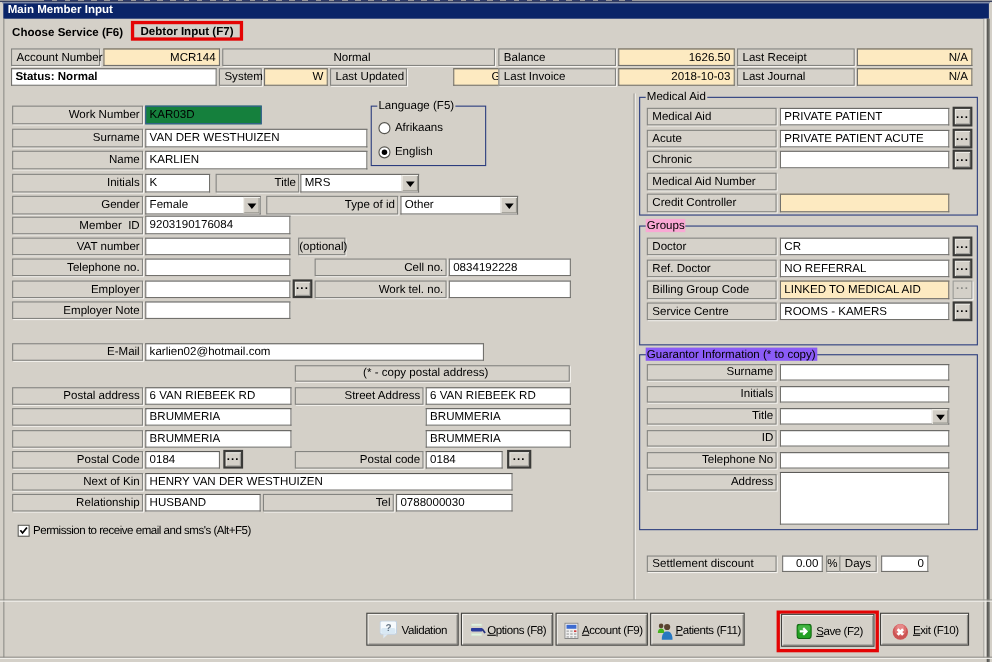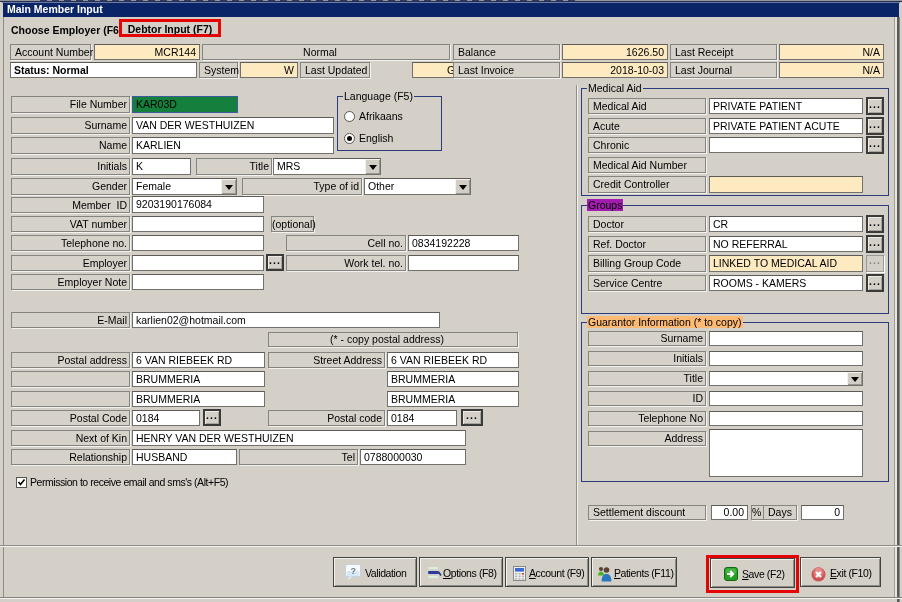--- a/index.html
+++ b/index.html
@@ -38,21 +38,21 @@
 <div class="abs" style="left:0;top:0;width:902px;height:1px;background:#96969a;"></div>
 <div class="abs" style="left:40px;top:0;width:540px;height:1px;background:repeating-linear-gradient(90deg,#2e3a66 0 7px,#96969a 7px 12px);"></div>
 <div class="abs" style="left:0;top:1px;width:902px;height:1px;background:#273156;"></div>
 
 <div class="abs" style="left:0;top:2px;width:902px;height:600px;background:#d4d0c8;"></div>
 
 <div class="abs" style="left:2px;top:2px;width:898px;height:1px;background:#6a7aa2;"></div>
 <div class="abs" style="left:3px;top:3px;width:896px;height:14px;background:#0a2468;"></div>
 <div class="abs" style="left:7px;top:3px;width:300px;height:13px;color:#fff;font-weight:bold;line-height:13px;">Main Member Input</div>
 
-<div class="abs" style="left:11px;top:24px;font-weight:bold;font-size:10.5px;line-height:13px;">Choose Employer (F6)</div>
+<div class="abs" style="left:11px;top:24px;font-weight:bold;font-size:10.5px;line-height:13px;">Choose Service (F6)</div>
 <div class="abs" style="left:119px;top:19px;width:102px;height:18px;border:3px solid #e40404;box-sizing:border-box;"></div>
 <div class="abs" style="left:122px;top:23px;width:96px;height:12px;font-weight:bold;font-size:10.5px;line-height:12px;text-align:center;">Debtor Input (F7)</div>
 
 <div class="lbl lblL" style="left:10px;top:44px;width:81px;height:16px;">Account Number</div>
 <div class="inp cream rt" style="left:94px;top:44px;width:106px;height:16px;">MCR144</div>
 <div class="lbl lblC" style="left:202px;top:44px;width:248px;height:16px;">Normal</div>
 <div class="lbl lblL" style="left:453px;top:44px;width:107px;height:16px;">Balance</div>
 <div class="inp cream rt" style="left:562px;top:44px;width:106px;height:16px;padding-left:36px;">1626.50</div>
 <div class="lbl lblL" style="left:670px;top:44px;width:107px;height:16px;">Last Receipt</div>
 <div class="inp cream rt" style="left:779px;top:44px;width:105px;height:16px;">N/A</div>
@@ -60,21 +60,21 @@
 <div class="inp" style="left:10px;top:62px;width:187px;height:16px;font-weight:bold;">Status: Normal</div>
 <div class="lbl lblL" style="left:199px;top:62px;width:39px;height:16px;">System</div>
 <div class="inp cream rt" style="left:240px;top:62px;width:58px;height:16px;">W</div>
 <div class="lbl lblL" style="left:300px;top:62px;width:70px;height:16px;">Last Updated</div>
 <div class="inp cream rt" style="left:372px;top:62px;width:78px;height:16px;margin-left:40px;">GOODX</div>
 <div class="lbl lblL" style="left:453px;top:62px;width:107px;height:16px;">Last Invoice</div>
 <div class="inp cream rt" style="left:562px;top:62px;width:106px;height:16px;">2018-10-03</div>
 <div class="lbl lblL" style="left:670px;top:62px;width:107px;height:16px;">Last Journal</div>
 <div class="inp cream rt" style="left:779px;top:62px;width:105px;height:16px;">N/A</div>
 
-<div class="lbl" style="left:11px;top:96px;width:119px;height:17px;line-height:15px;">File Number</div>
+<div class="lbl" style="left:11px;top:96px;width:119px;height:17px;line-height:15px;">Work Number</div>
 <div class="inp" style="left:132px;top:96px;width:106px;height:17px;background:#15803d;border:1px solid #3a5c99;line-height:15px;">KAR03D</div>
 
 <div class="lbl" style="left:11px;top:117px;width:119px;height:17px;line-height:15px;">Surname</div>
 <div class="inp" style="left:132px;top:117px;width:202px;height:17px;line-height:15px;">VAN DER WESTHUIZEN</div>
 
 <div class="lbl" style="left:11px;top:137px;width:119px;height:17px;line-height:15px;">Name</div>
 <div class="inp" style="left:132px;top:137px;width:202px;height:17px;line-height:15px;">KARLIEN</div>
 
 <div class="lbl" style="left:11px;top:158px;width:119px;height:17px;line-height:15px;">Initials</div>
 <div class="inp" style="left:132px;top:158px;width:59px;height:17px;line-height:15px;">K</div>
@@ -173,36 +173,36 @@
 <div class="inp" style="left:709px;top:118px;width:154px;height:16px;">PRIVATE PATIENT ACUTE</div>
 <div class="dots" style="left:866px;top:117px;width:18px;height:18px;line-height:10px;">...</div>
 <div class="lbl lblL" style="left:588px;top:137px;width:118px;height:16px;">Chronic</div>
 <div class="inp" style="left:709px;top:137px;width:154px;height:16px;"></div>
 <div class="dots" style="left:866px;top:136px;width:18px;height:18px;line-height:10px;">...</div>
 <div class="lbl lblL" style="left:588px;top:157px;width:118px;height:16px;">Medical Aid Number</div>
 <div class="lbl lblL" style="left:588px;top:176px;width:118px;height:17px;">Credit Controller</div>
 <div class="inp cream" style="left:709px;top:176px;width:154px;height:17px;"></div>
 
 <div class="fs" style="left:581px;top:205px;width:308px;height:109px;"></div>
-<div class="abs" style="left:587px;top:199px;background:#a21caf;padding:0 1px;line-height:12px;">Groups</div>
+<div class="abs" style="left:587px;top:199px;background:#f9a8d4;padding:0 1px;line-height:12px;">Groups</div>
 <div class="lbl lblL" style="left:588px;top:216px;width:118px;height:16px;">Doctor</div>
 <div class="inp" style="left:709px;top:216px;width:154px;height:16px;">CR</div>
 <div class="dots" style="left:866px;top:215px;width:18px;height:18px;line-height:10px;">...</div>
 <div class="lbl lblL" style="left:588px;top:236px;width:118px;height:16px;">Ref. Doctor</div>
 <div class="inp" style="left:709px;top:236px;width:154px;height:16px;">NO REFERRAL</div>
 <div class="dots" style="left:866px;top:235px;width:18px;height:18px;line-height:10px;">...</div>
 <div class="lbl lblL" style="left:588px;top:255px;width:118px;height:17px;">Billing Group Code</div>
 <div class="inp cream" style="left:709px;top:255px;width:154px;height:17px;">LINKED TO MEDICAL AID</div>
 <div class="dots dotsd" style="left:866px;top:255px;width:18px;height:17px;line-height:9px;">...</div>
 <div class="lbl lblL" style="left:588px;top:275px;width:118px;height:16px;">Service Centre</div>
 <div class="inp" style="left:709px;top:275px;width:154px;height:16px;">ROOMS - KAMERS</div>
 <div class="dots" style="left:866px;top:274px;width:18px;height:18px;line-height:10px;">...</div>
 
 <div class="fs" style="left:581px;top:322px;width:308px;height:160px;"></div>
-<div class="abs" style="left:587px;top:316px;background:#fdba74;padding:0 1px;line-height:12px;">Guarantor Information (* to copy)</div>
+<div class="abs" style="left:587px;top:316px;background:#8b5cf6;padding:0 1px;line-height:12px;">Guarantor Information (* to copy)</div>
 <div class="lbl" style="left:588px;top:331px;width:118px;height:15px;line-height:13px;">Surname</div>
 <div class="inp" style="left:709px;top:331px;width:154px;height:15px;"></div>
 <div class="lbl" style="left:588px;top:351px;width:118px;height:15px;line-height:13px;">Initials</div>
 <div class="inp" style="left:709px;top:351px;width:154px;height:15px;"></div>
 <div class="lbl" style="left:588px;top:371px;width:118px;height:15px;line-height:13px;">Title</div>
 <div class="inp" style="left:709px;top:371px;width:154px;height:15px;"></div>
 <div class="arrowbtn" style="left:847px;top:372px;width:15px;height:13px;"></div>
 <div class="tri" style="left:851px;top:377px;"></div>
 <div class="lbl" style="left:588px;top:391px;width:118px;height:15px;line-height:13px;">ID</div>
 <div class="inp" style="left:709px;top:391px;width:154px;height:15px;"></div>

